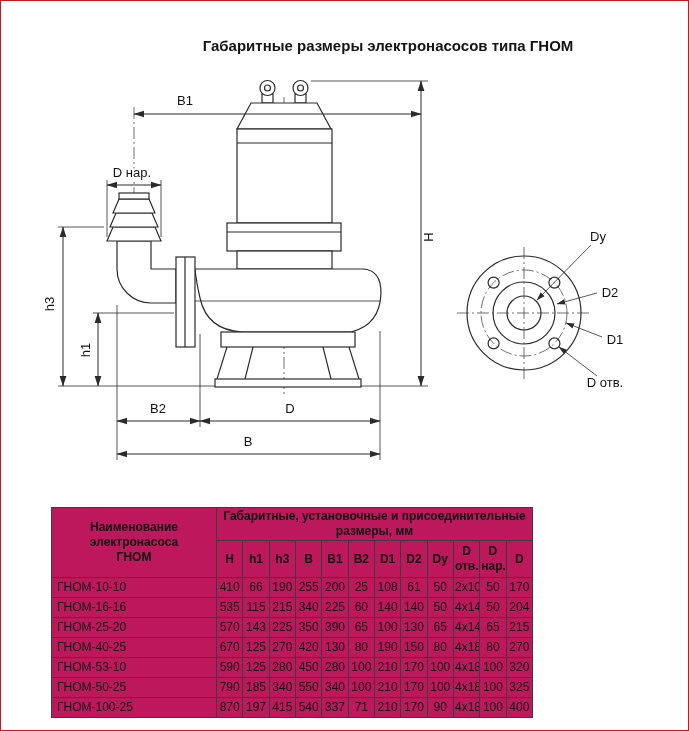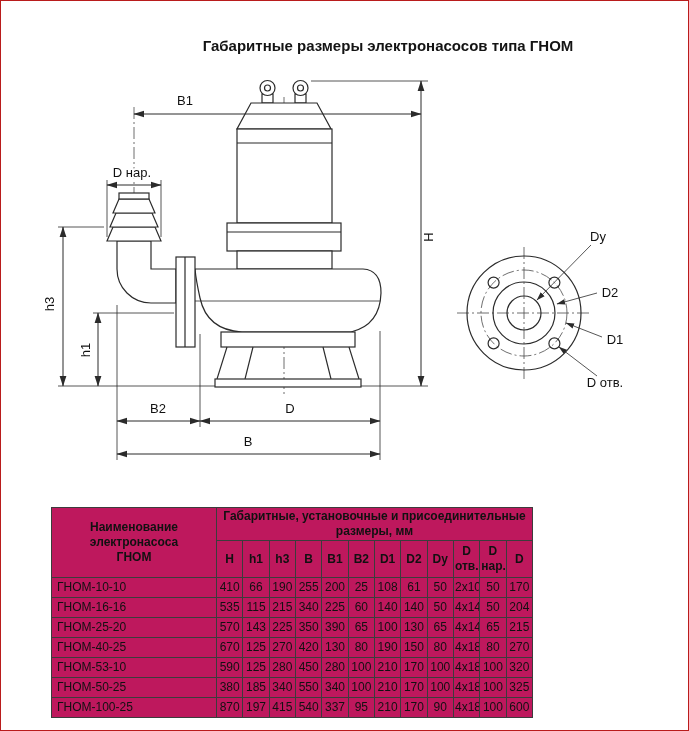--- a/index.html
+++ b/index.html
@@ -281,45 +281,45 @@
             <td>100</td>
             <td>210</td>
             <td>170</td>
             <td>100</td>
             <td>4x18</td>
             <td>100</td>
             <td>320</td>
           </tr>
           <tr>
             <td class="name-cell">ГНОМ-50-25</td>
-            <td>380</td>
+            <td>790</td>
             <td>185</td>
             <td>340</td>
             <td>550</td>
             <td>340</td>
             <td>100</td>
             <td>210</td>
             <td>170</td>
             <td>100</td>
             <td>4x18</td>
             <td>100</td>
             <td>325</td>
           </tr>
           <tr>
             <td class="name-cell">ГНОМ-100-25</td>
             <td>870</td>
             <td>197</td>
             <td>415</td>
             <td>540</td>
             <td>337</td>
-            <td>95</td>
+            <td>71</td>
             <td>210</td>
             <td>170</td>
             <td>90</td>
             <td>4x18</td>
             <td>100</td>
-            <td>600</td>
+            <td>400</td>
           </tr>
         </tbody>
     </table>
   </div>
 
 </div>
 
 </body></html>

